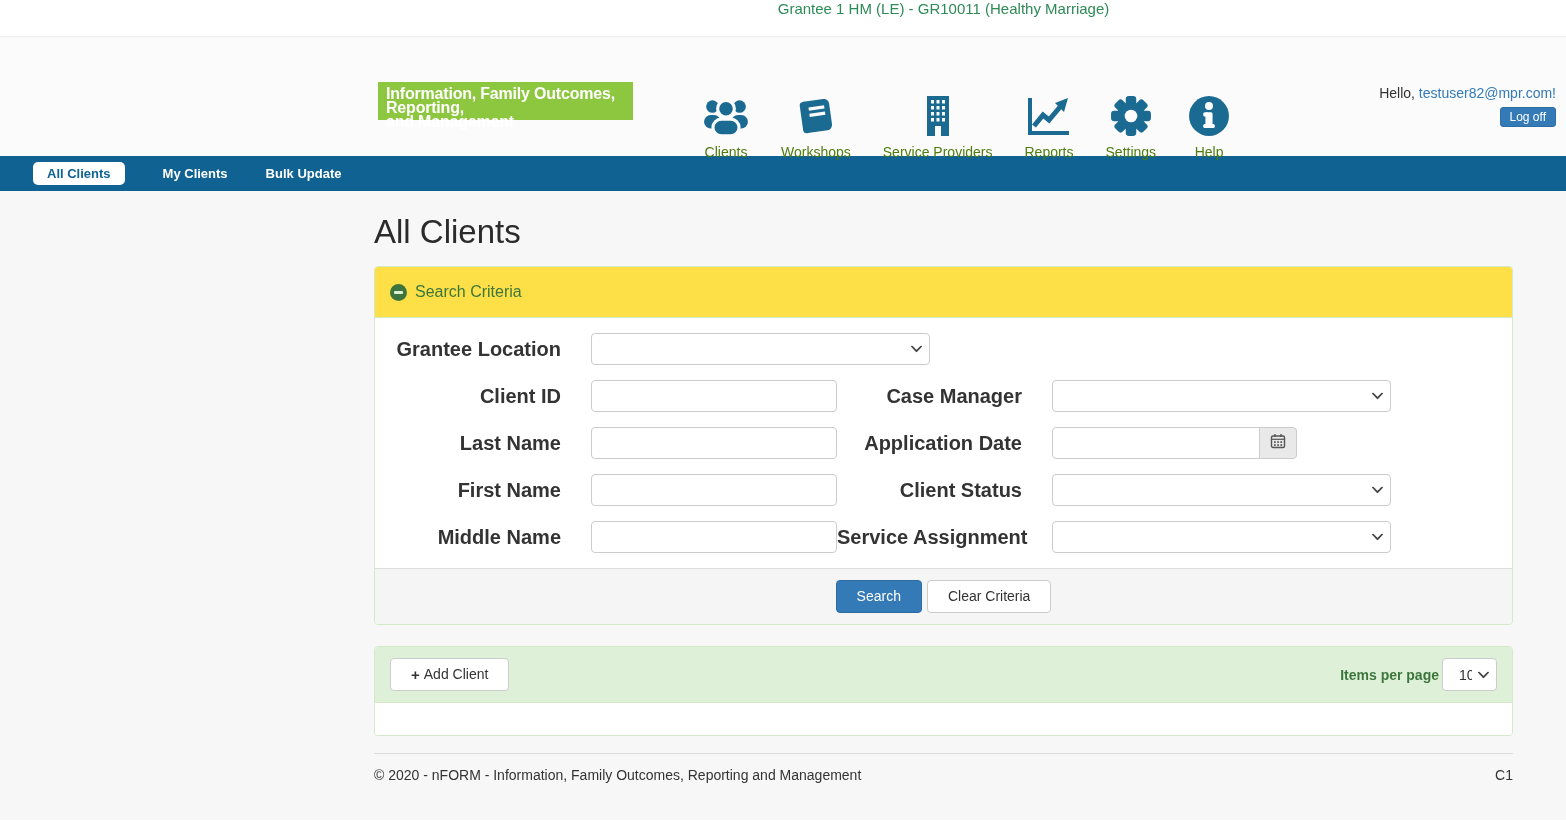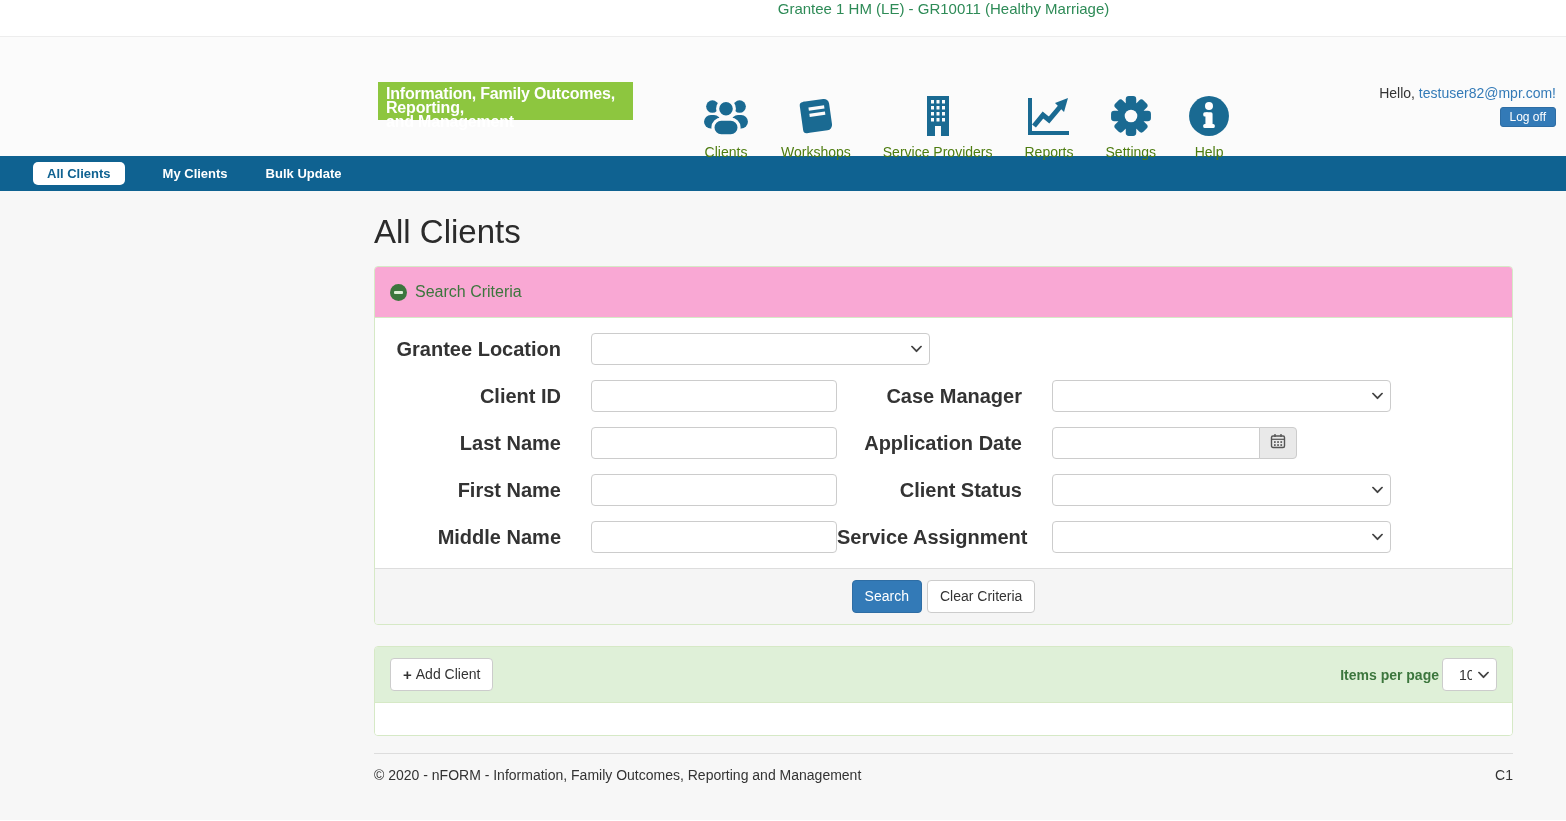--- a/index.html
+++ b/index.html
@@ -39,40 +39,40 @@
   .navbar { height: 35px; background: #0f6291; display: flex; align-items: center; padding-left: 33px; gap: 38px; }
   .navtab { color: #fff; font-weight: bold; font-size: 13px; cursor: pointer; white-space: nowrap; }
   .navtab.active { background: #fff; color: #0f6291; padding: 4px 14px; border-radius: 5px; }
 
   
   .content { background: #f7f7f7; height: 629px; }
   .container { margin-left: 374px; width: 1139px; }
   h1.page-title { font-size: 33px; font-weight: 400; color: #2b2b2b; padding-top: 22px; margin-bottom: 15px; }
 
   .panel { border: 1px solid #d6e9c6; border-radius: 4px; background: #fff; }
-  .panel-heading { background: #f9a8d4; color: #3c763d; padding: 16px 15px; font-size: 16px; display: flex; align-items: center; gap: 8px; border-bottom: 1px solid #d6e9c6; border-radius: 3px 3px 0 0; }
+  .panel-heading { background: #fde047; color: #3c763d; padding: 16px 15px; font-size: 16px; display: flex; align-items: center; gap: 8px; border-bottom: 1px solid #d6e9c6; border-radius: 3px 3px 0 0; }
   .minus-circle { width: 17px; height: 17px; border-radius: 50%; background: #3c763d; display: inline-flex; align-items: center; justify-content: center; flex: none; cursor: pointer; }
   .minus-circle i { display: block; width: 9px; height: 3px; background: #dff0d8; border-radius: 1px; }
 
   .panel-body { padding: 15px 0 0 0; }
   .form-row { display: flex; align-items: center; margin-bottom: 15px; }
   .lbl { font-size: 20px; font-weight: bold; color: #333; text-align: right; white-space: nowrap; }
   .lbl-left { width: 186px; margin-right: 30px; }
   .lbl-right { width: 185px; margin-right: 30px; }
   .ctl-text { width: 246px; height: 32px; border: 1px solid #ccc; border-radius: 4px; padding: 5px 10px; font-size: 14px; font-family: inherit; background: #fff; color: #333; }
   .sel { position: relative; display: inline-block; height: 32px; }
   .sel select { width: 100%; height: 32px; border: 1px solid #ccc; border-radius: 4px; background: #fff; font-size: 14px; font-family: inherit; color: #333; padding: 4px 24px 4px 10px; appearance: none; -webkit-appearance: none; -moz-appearance: none; }
   .sel .chev { position: absolute; right: 8px; top: 50%; transform: translateY(-50%); pointer-events: none; line-height: 0; }
   .sel-wide { width: 339px; }
   .date-group { display: flex; }
   .date-input { width: 208px; height: 32px; border: 1px solid #ccc; border-radius: 4px 0 0 4px; padding: 5px 10px; font-size: 14px; font-family: inherit; background: #fff; }
   .date-btn { width: 38px; height: 32px; margin-left: -1px; border: 1px solid #ccc; border-radius: 0 4px 4px 0; background: #e9e9e9; display: flex; align-items: center; justify-content: center; cursor: pointer; }
 
   .panel-footer { background: #f5f5f5; border-top: 1px solid #ddd; border-radius: 0 0 3px 3px; padding: 11px; display: flex; justify-content: center; gap: 5px; }
-  .btn { font-family: inherit; font-size: 14px; padding: 6px 12px; border-radius: 4px; cursor: pointer; line-height: 19px; }
+  .btn { font-family: inherit; font-size: 14px; padding: 6px 20px; border-radius: 4px; cursor: pointer; line-height: 19px; }
   .btn-primary { background: #337ab7; border: 1px solid #2e6da4; color: #fff; }
   .btn-default { background: #fff; border: 1px solid #ccc; color: #333; }
 
   .panel2 { margin-top: 21px; }
   .panel2-heading { background: #dff0d8; padding: 11px 15px; display: flex; align-items: center; justify-content: space-between; border-bottom: 1px solid #d6e9c6; border-radius: 3px 3px 0 0; }
   .add-client-btn { display: inline-flex; align-items: center; gap: 4px; }
   .add-client-btn .plus { font-weight: bold; font-size: 15px; line-height: 14px; }
   .ipp-group { display: flex; align-items: center; gap: 3px; }
   .ipp-label { color: #3c763d; font-weight: bold; font-size: 14px; }
   .ipp-sel { width: 55px; height: 33px; }

